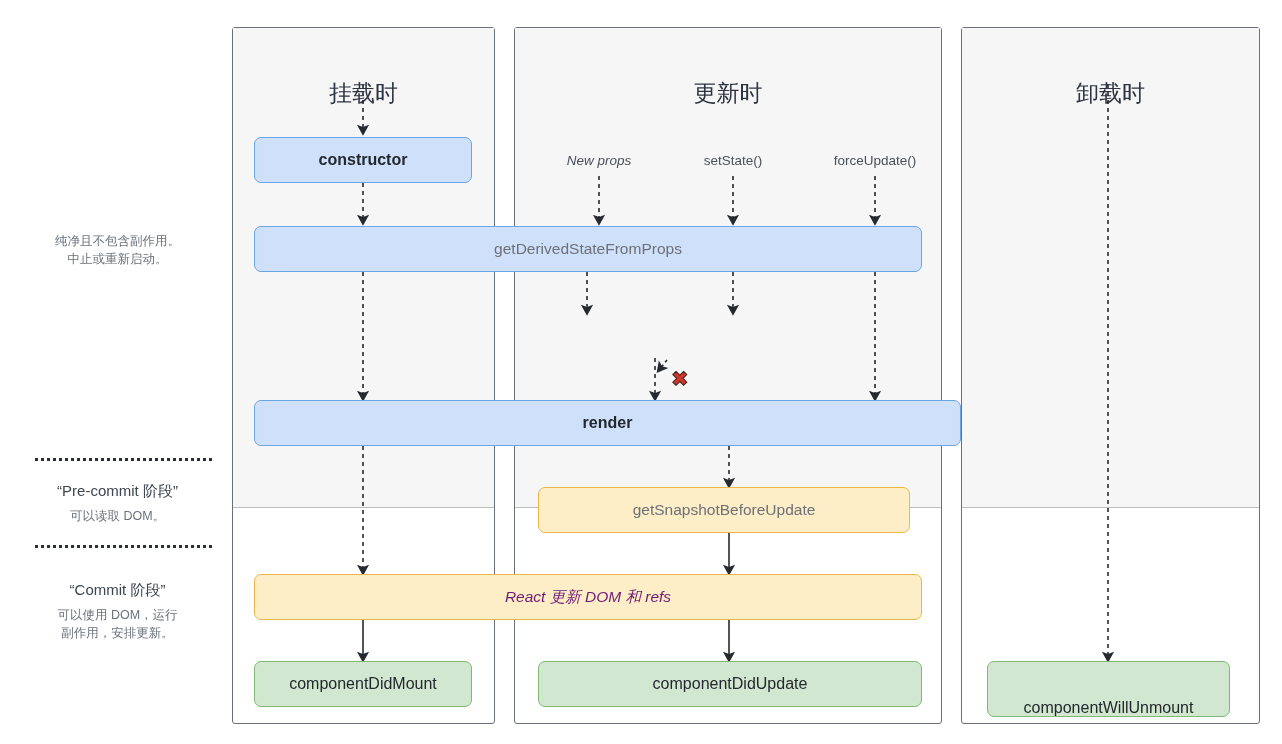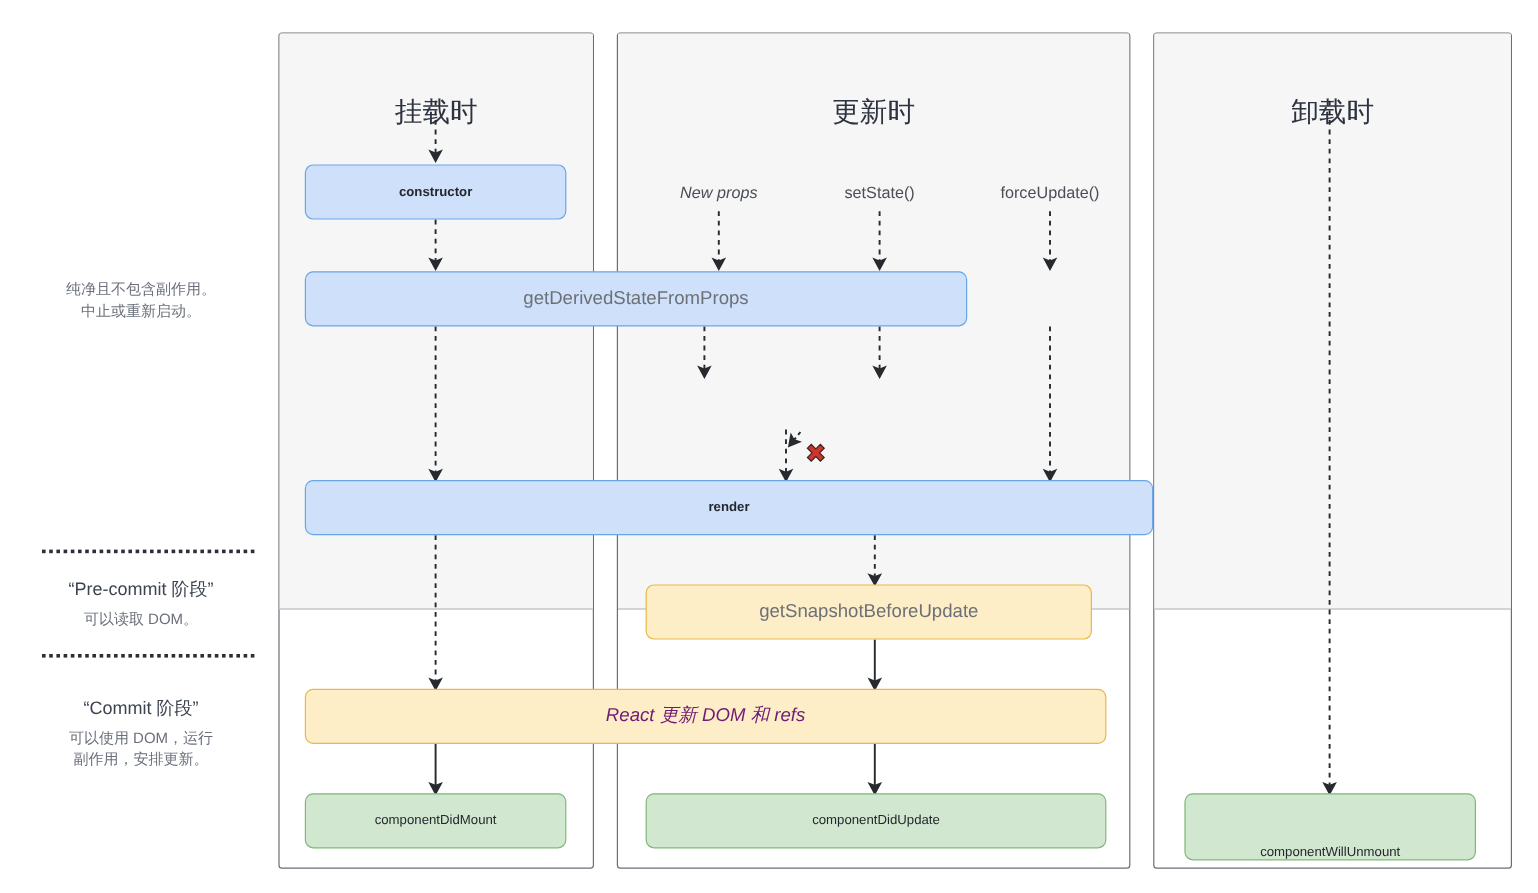--- a/index.html
+++ b/index.html
@@ -22,23 +22,23 @@
   .panel .shade{position:absolute;left:0;top:0;right:0;background:#f6f6f6;border-bottom:1px solid #b9bcc2;box-sizing:border-box;}
   .panel .hdr{position:absolute;left:0;right:0;text-align:center;font-size:23px;color:#2d3340;}
 
   
   .node{position:absolute;box-sizing:border-box;border-radius:7px;display:flex;align-items:center;justify-content:center;text-align:center;}
   .node .lbl{line-height:1;}
   .blue{background:#cfe0fb;border:1.4px solid #6aa5e8;}
   .yellow{background:#fdeec7;border:1.4px solid #eab84a;}
   .green{background:#d2e7cf;border:1.4px solid #7fb877;}
 
-  .t-bold{font-weight:bold;color:#23282f;font-size:11px;}
+  .t-bold{font-weight:bold;color:#23282f;font-size:16px;}
   .t-gray{font-weight:normal;color:#6d7076;font-size:15.5px;}
-  .t-dark{font-weight:normal;color:#23282f;font-size:11px;}
+  .t-dark{font-weight:normal;color:#23282f;font-size:16px;}
   .t-italic{font-style:italic;font-weight:normal;color:#701a75;font-size:15.5px;}
 
   
   .trigger{position:absolute;text-align:center;font-size:13.5px;color:#4a4f57;white-space:nowrap;}
   .trigger.it{font-style:italic;}
 
   
   svg#wires{position:absolute;left:0;top:0;width:1282px;height:744px;pointer-events:none;}
 </style>
 </head>
@@ -128,21 +128,21 @@
   </svg>
 
   <div class="trigger it" style="left:529px;top:153px;width:140px;">New props</div>
   <div class="trigger" style="left:663px;top:153px;width:140px;">setState()</div>
   <div class="trigger" style="left:805px;top:153px;width:140px;">forceUpdate()</div>
 
   <div class="node blue" style="left:254px;top:137px;width:218px;height:46px;">
     <span class="lbl t-bold">constructor</span>
   </div>
 
-  <div class="node blue" style="left:254px;top:226px;width:552px;height:46px;align-items:center;">
+  <div class="node blue" style="left:254px;top:226px;width:668px;height:46px;align-items:center;">
     <span class="lbl t-gray">getDerivedStateFromProps</span>
   </div>
 
 
   <div class="node blue" style="left:254px;top:400px;width:707px;height:46px;">
     <span class="lbl t-bold">render</span>
   </div>
 
   <div class="node yellow" style="left:538px;top:487px;width:372px;height:46px;">
     <span class="lbl t-gray">getSnapshotBeforeUpdate</span>

